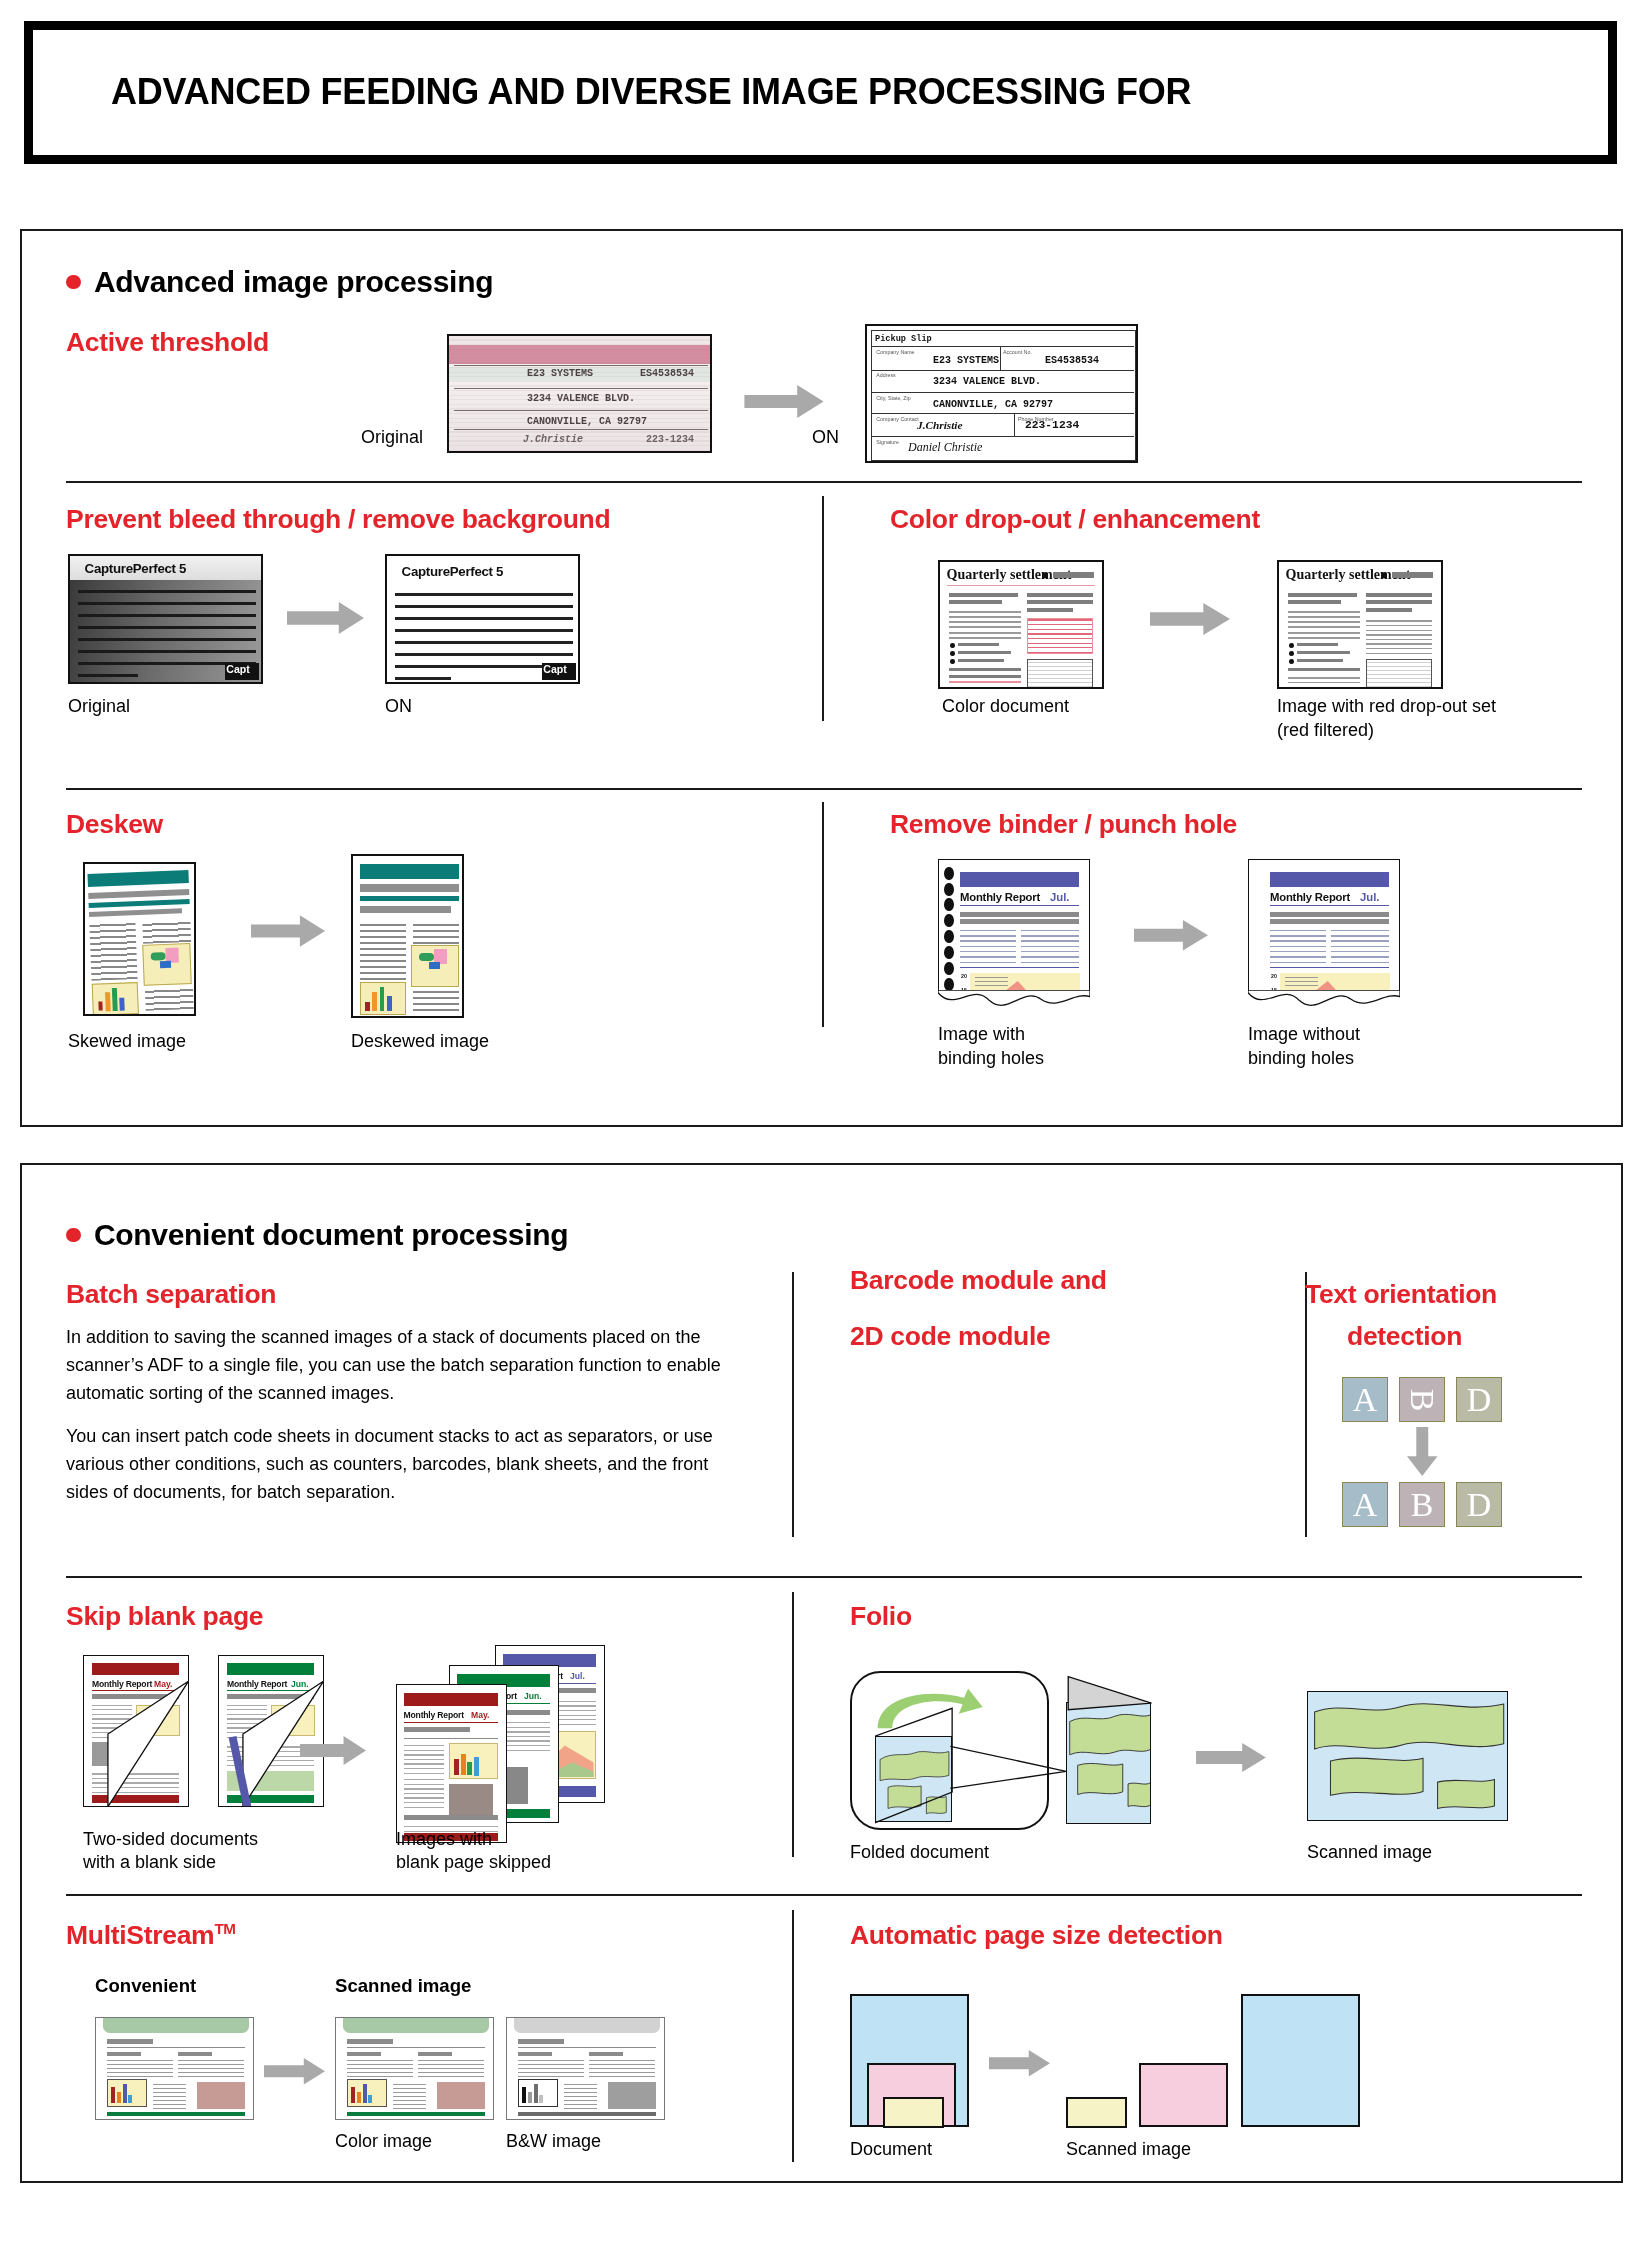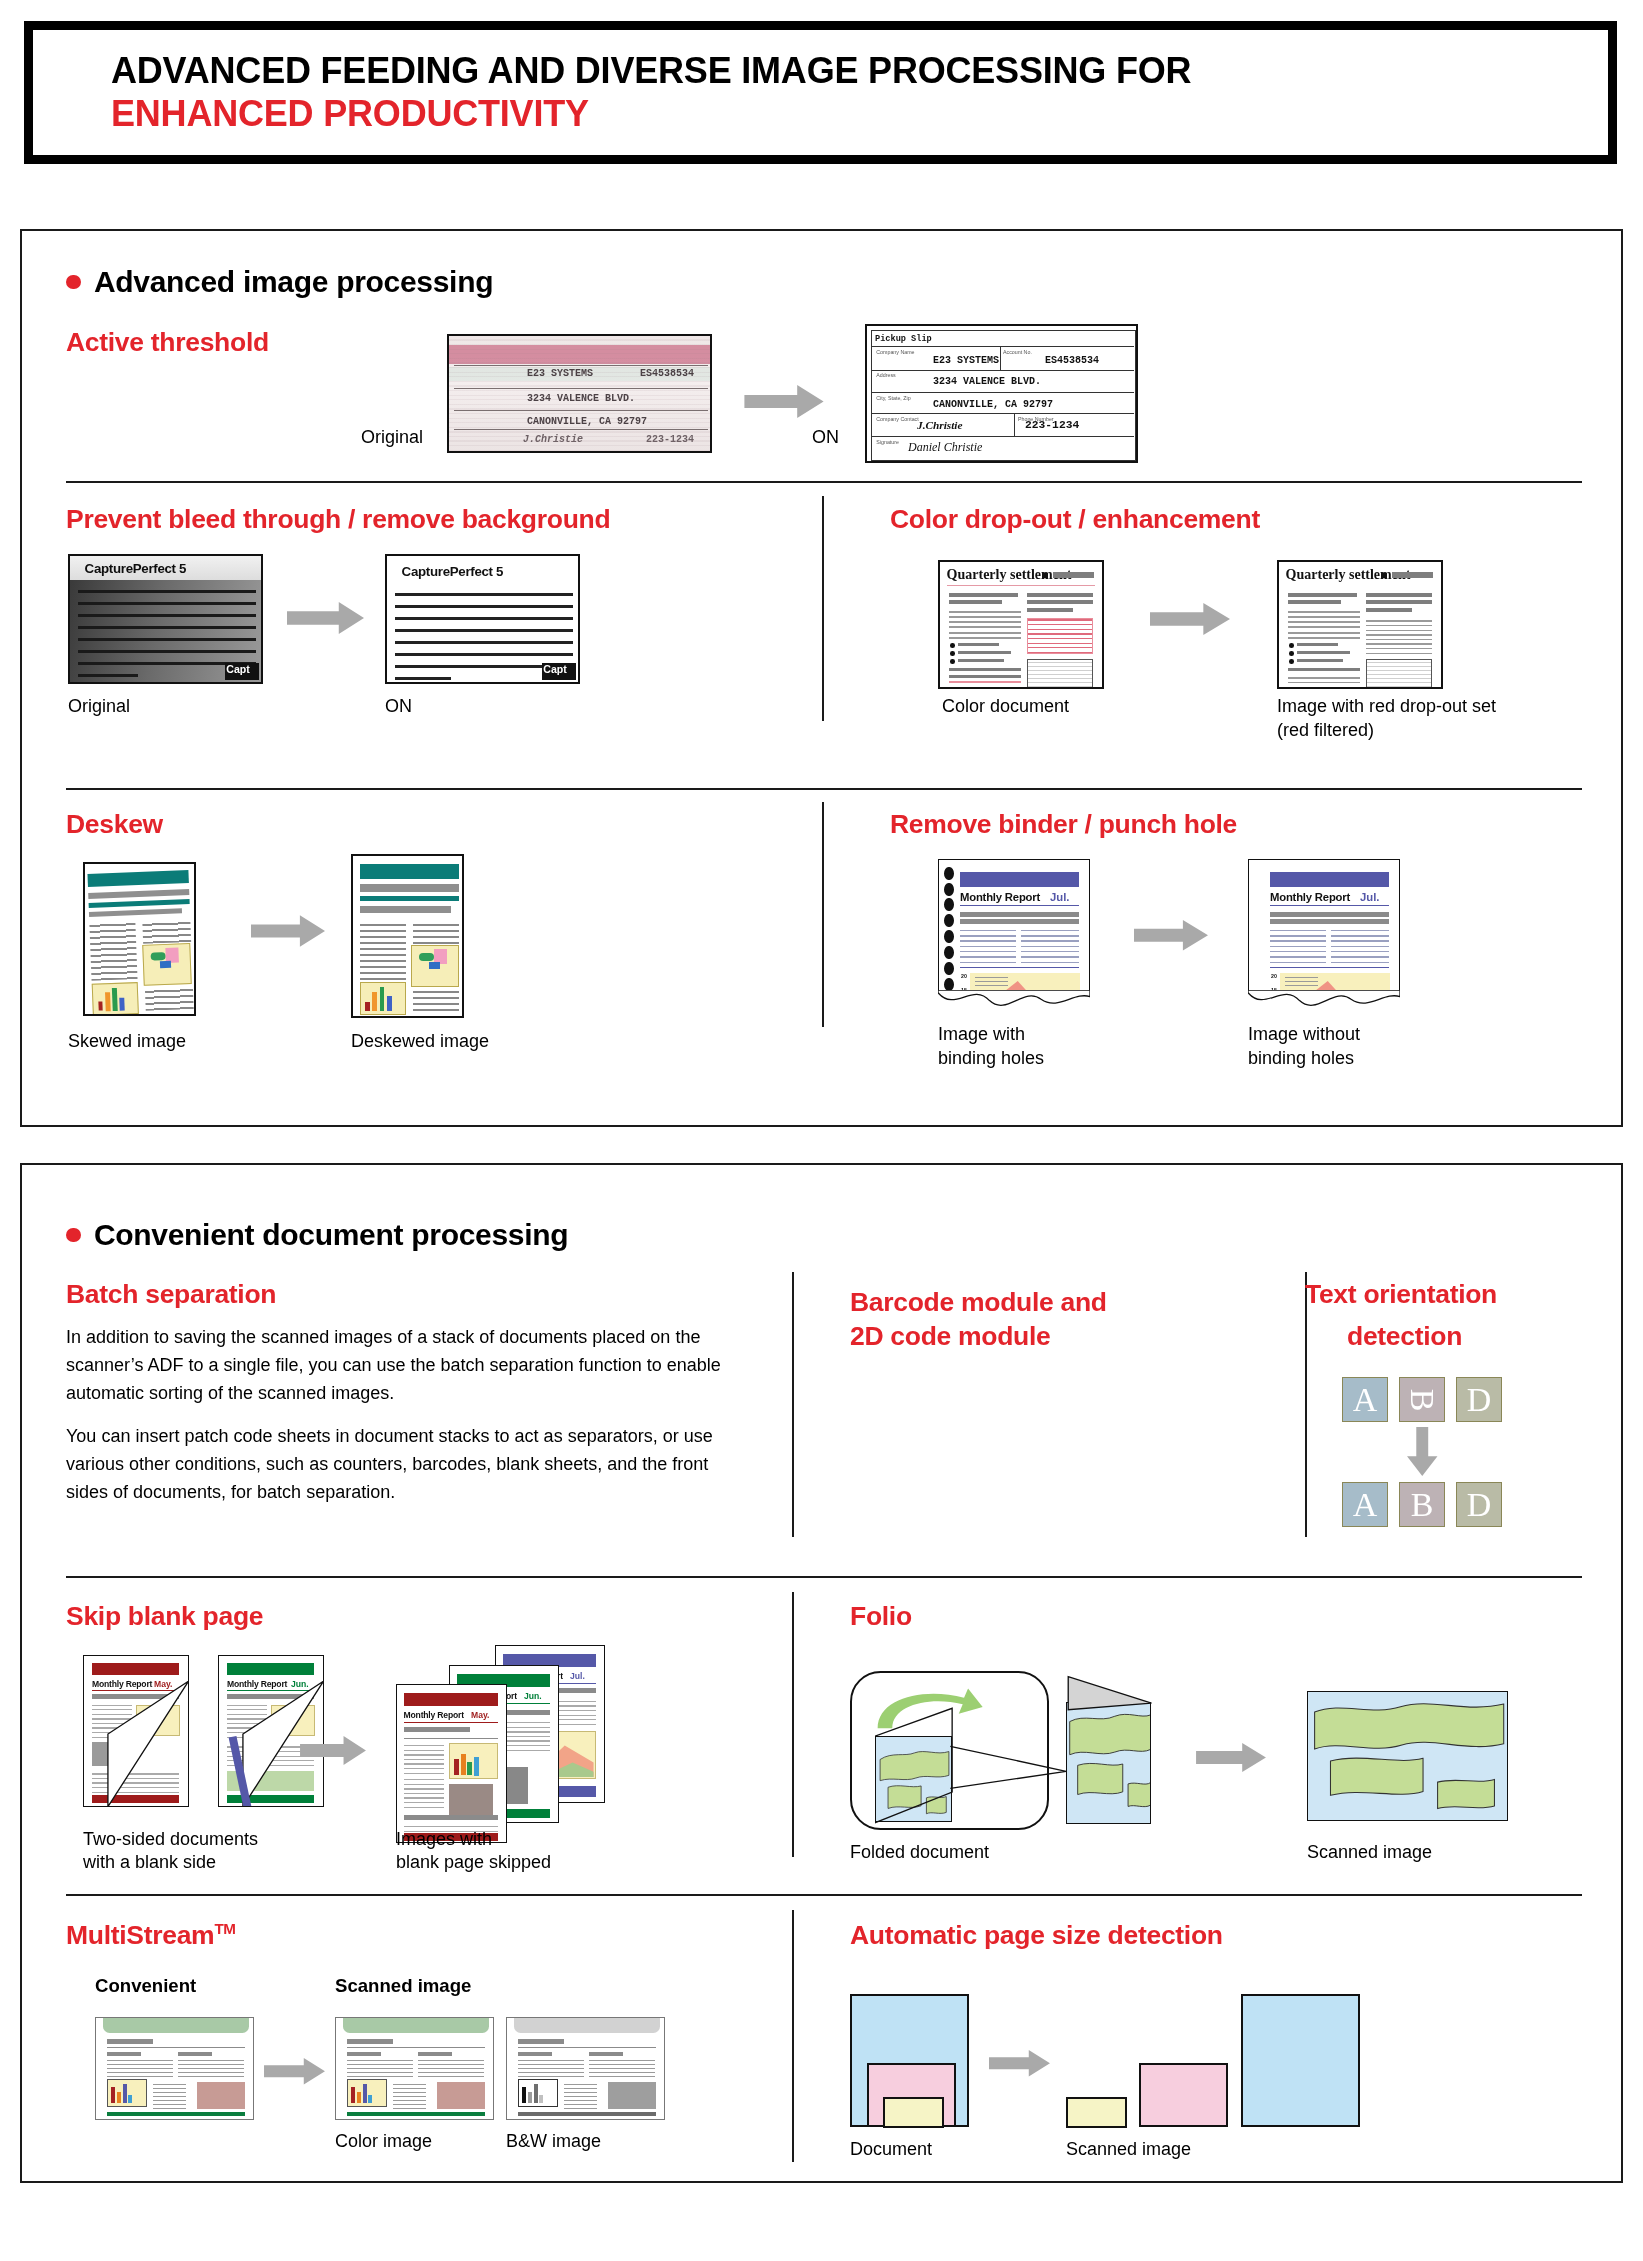--- a/index.html
+++ b/index.html
@@ -117,21 +117,20 @@
 
   .label-strong{ position:absolute; font-size:18.6px; font-weight:bold; color:#000; }
 </style>
 </head>
 <body>
 
 <div class="page">
 
   <div class="header-box">
     <div class="header-line1">ADVANCED FEEDING AND DIVERSE IMAGE PROCESSING FOR</div>
-    <div class="header-line2">ENHANCED PRODUCTIVITY</div>
   </div>
 
   <div class="panel" id="panel1">
 
     <div class="section-head" style="left:44px; top:34px;">
       <span class="bullet"></span>
       <span class="section-title">Advanced image processing</span>
     </div>
 
     <div class="feat-title" style="left:44px; top:96px;">Active threshold</div>
@@ -417,21 +416,21 @@
       <span class="bullet"></span>
       <span class="section-title">Convenient document processing</span>
     </div>
 
     <div class="feat-title" style="left:44px; top:114px;">Batch separation</div>
     <div class="body-text" style="left:44px; top:159px; width:696px;">In addition to saving the scanned images of a stack of documents placed on the scanner’s ADF to a single file, you can use the batch separation function to enable automatic sorting of the scanned images.</div>
     <div class="body-text" style="left:44px; top:258px; width:663px;">You can insert patch code sheets in document stacks to act as separators, or use various other conditions, such as counters, barcodes, blank sheets, and the front sides of documents, for batch separation.</div>
 
     <div class="vr" style="left:770px; top:107px; height:265px;"></div>
 
-    <div class="feat-title" style="left:828px; top:122px;">Barcode module and</div>
+    <div class="feat-title" style="left:828px; top:100px;">Barcode module and</div>
     <div class="feat-title" style="left:828px; top:156px;">2D code module</div>
 
     <div class="vr" style="left:1283px; top:107px; height:265px;"></div>
 
     <div class="feat-title" style="left:1283px; top:114px;">Text orientation</div>
     <div class="feat-title" style="left:1325px; top:156px;">detection</div>
 
     <div class="letterbox" style="left:1320px; top:212px; width:46px; height:45px; background:#a6bcc9; font-size:34px;">
       <span>A</span>
     </div>

